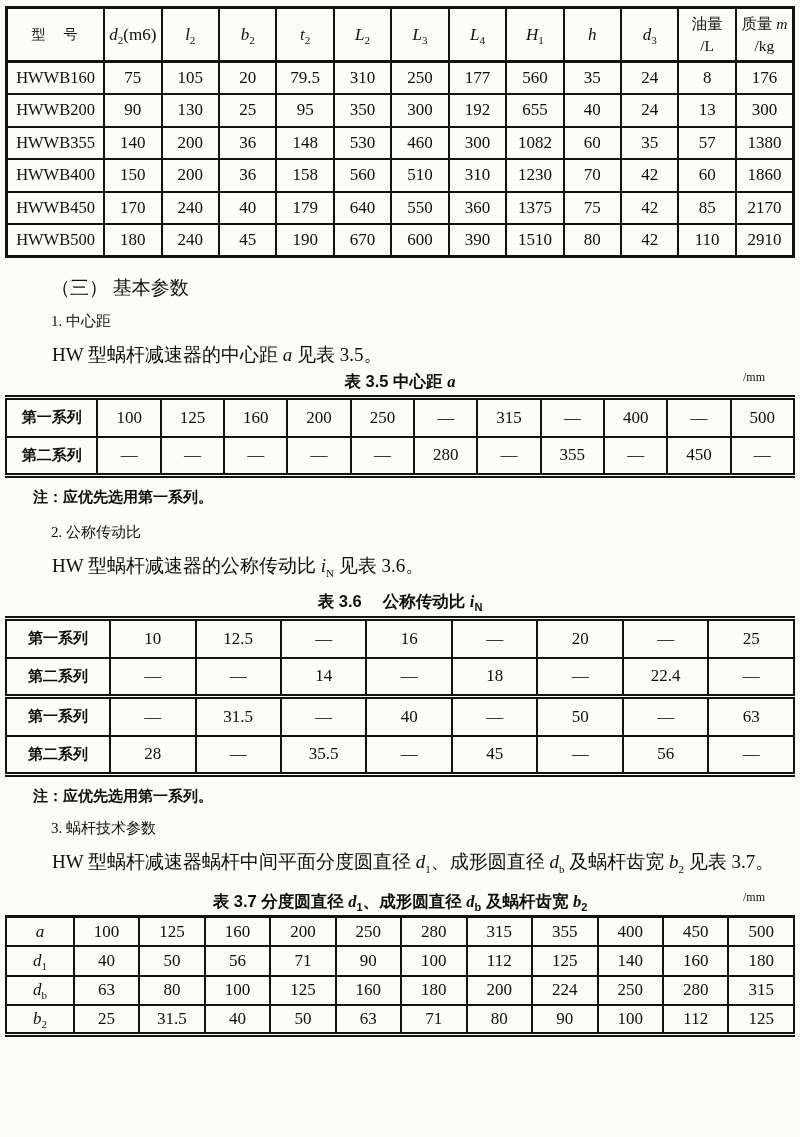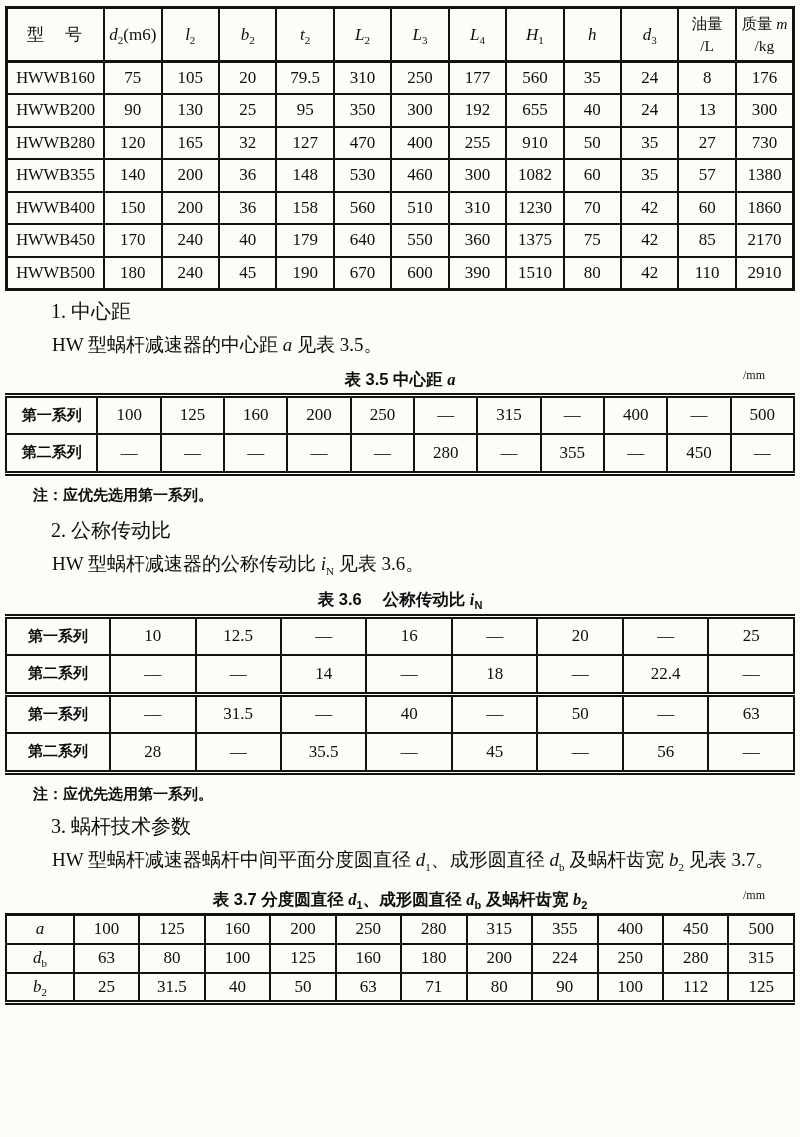--- a/index.html
+++ b/index.html
@@ -13,21 +13,21 @@
   table{border-collapse:collapse;width:100%;table-layout:fixed;}
   th,td{border:2px solid #121212;text-align:center;vertical-align:middle;
         padding:0;font-size:17px;font-weight:normal;overflow:hidden;}
   sub{font-size:11px;line-height:0;}
   i{font-style:italic;}
 
   
   .main-tbl{border:3px solid #121212;}
   .main-tbl thead tr{height:54px;}
   .main-tbl thead th{border-bottom:3px solid #121212;font-size:17px;}
-  .main-tbl thead th:first-child{font-size:17px;letter-spacing:2px;}
+  .main-tbl thead th:first-child{font-size:14px;letter-spacing:2px;}
   .main-tbl thead th:nth-child(12),
   .main-tbl thead th:nth-child(13){font-size:15.5px;line-height:1.4;}
   .main-tbl tbody tr{height:32.5px;padding-left:32px;}
   .main-tbl tbody td:first-child{font-size:16.5px;}
 
   
   .tbl-s{border-left:2.5px solid #121212;border-right:2.5px solid #121212;
          border-top:5px double #121212;border-bottom:5px double #121212;}
   .tbl-s tr{height:39px;}
   .tbl-s td:first-child{
@@ -35,23 +35,23 @@
     font-weight:bold;font-size:15px;}
   .tbl-36 tr:nth-child(2) td{border-bottom:5px double #121212;}
   .tbl-37{border-top:3px solid #121212;}
   .tbl-37 tr{height:29.5px;}
   .tbl-37 td:first-child{
     font-family:"Liberation Serif","DejaVu Serif",serif;
     font-weight:normal;font-size:17px;}
 
   
   .sec-h{font-size:19px;margin:16px 0 0 46px;line-height:27px;}
-  .item-h{font-size:20px;margin:7px 0 0 46px;line-height:27px;}
+  .item-h{font-size:15px;margin:7px 0 0 46px;line-height:27px;}
   .para{font-size:19px;margin:6px 16px 0 18px;text-indent:29px;line-height:28px;}
-  .cap-row{position:relative;margin-top:8px;height:24px;}
+  .cap-row{position:relative;margin-top:0;height:24px;}
   .cap{text-align:center;font-family:"Liberation Sans","DejaVu Sans",sans-serif;
        font-weight:bold;font-size:16.5px;line-height:24px;}
   .cap i{font-family:"Liberation Serif","DejaVu Serif",serif;font-weight:bold;}
   .unit{position:absolute;right:30px;top:1px;font-size:12px;
         font-family:"Liberation Serif","DejaVu Serif",serif;font-weight:normal;}
   .note{font-family:"Liberation Sans","DejaVu Sans",sans-serif;font-weight:bold;
         font-size:15px;margin:9px 0 0 28px;line-height:20px;}
   .mt-a{margin-top:2px;} .mt-b{margin-top:3px;}
   .h2sp{margin-top:12px;} .h3sp{margin-top:9px;}
   .cap36{margin-top:9px;} .cap37{margin-top:13px;}
@@ -119,35 +119,20 @@
           <td>350</td>
           <td>300</td>
           <td>192</td>
           <td>655</td>
           <td>40</td>
           <td>24</td>
           <td>13</td>
           <td>300</td>
         </tr>
         <tr>
-          <td>HWWB280</td>
-          <td>120</td>
-          <td>165</td>
-          <td>32</td>
-          <td>127</td>
-          <td>470</td>
-          <td>400</td>
-          <td>255</td>
-          <td>910</td>
-          <td>50</td>
-          <td>35</td>
-          <td>27</td>
-          <td>730</td>
-        </tr>
-        <tr>
           <td>HWWB355</td>
           <td>140</td>
           <td>200</td>
           <td>36</td>
           <td>148</td>
           <td>530</td>
           <td>460</td>
           <td>300</td>
           <td>1082</td>
           <td>60</td>
@@ -196,20 +181,21 @@
           <td>390</td>
           <td>1510</td>
           <td>80</td>
           <td>42</td>
           <td>110</td>
           <td>2910</td>
         </tr>
       </tbody>
   </table>
 
+  <p class="sec-h">（三） 基本参数</p>
   <p class="item-h">1. 中心距</p>
   <p class="para">HW 型蜗杆减速器的中心距 <i>a</i> 见表 3.5。</p>
 
   <div class="cap-row">
     <div class="cap">表 3.5 中心距 <i>a</i></div>
     <span class="unit">/mm</span>
   </div>
   <table class="tbl-s mt-a">
     <colgroup>
       <col style="width:11.6%">
@@ -356,20 +342,34 @@
           <td>200</td>
           <td>250</td>
           <td>280</td>
           <td>315</td>
           <td>355</td>
           <td>400</td>
           <td>450</td>
           <td>500</td>
         </tr>
         <tr>
+          <td><i>d</i><sub>1</sub></td>
+          <td>40</td>
+          <td>50</td>
+          <td>56</td>
+          <td>71</td>
+          <td>90</td>
+          <td>100</td>
+          <td>112</td>
+          <td>125</td>
+          <td>140</td>
+          <td>160</td>
+          <td>180</td>
+        </tr>
+        <tr>
           <td><i>d</i><sub>b</sub></td>
           <td>63</td>
           <td>80</td>
           <td>100</td>
           <td>125</td>
           <td>160</td>
           <td>180</td>
           <td>200</td>
           <td>224</td>
           <td>250</td>

